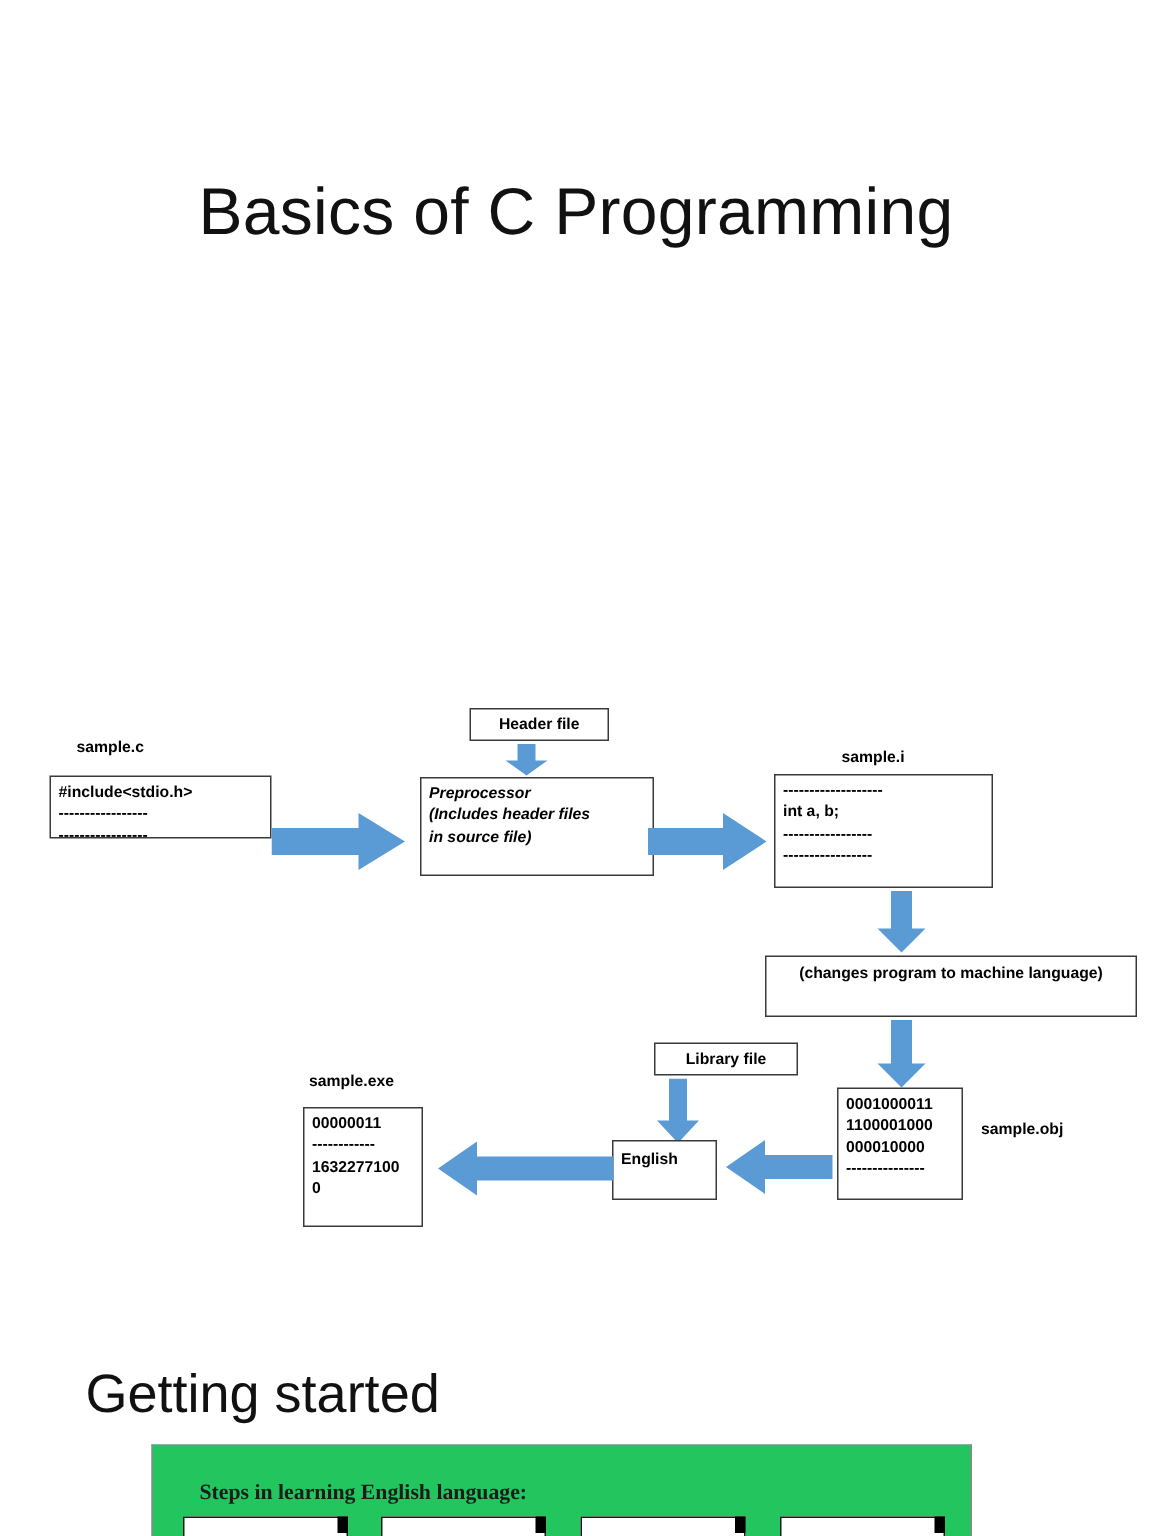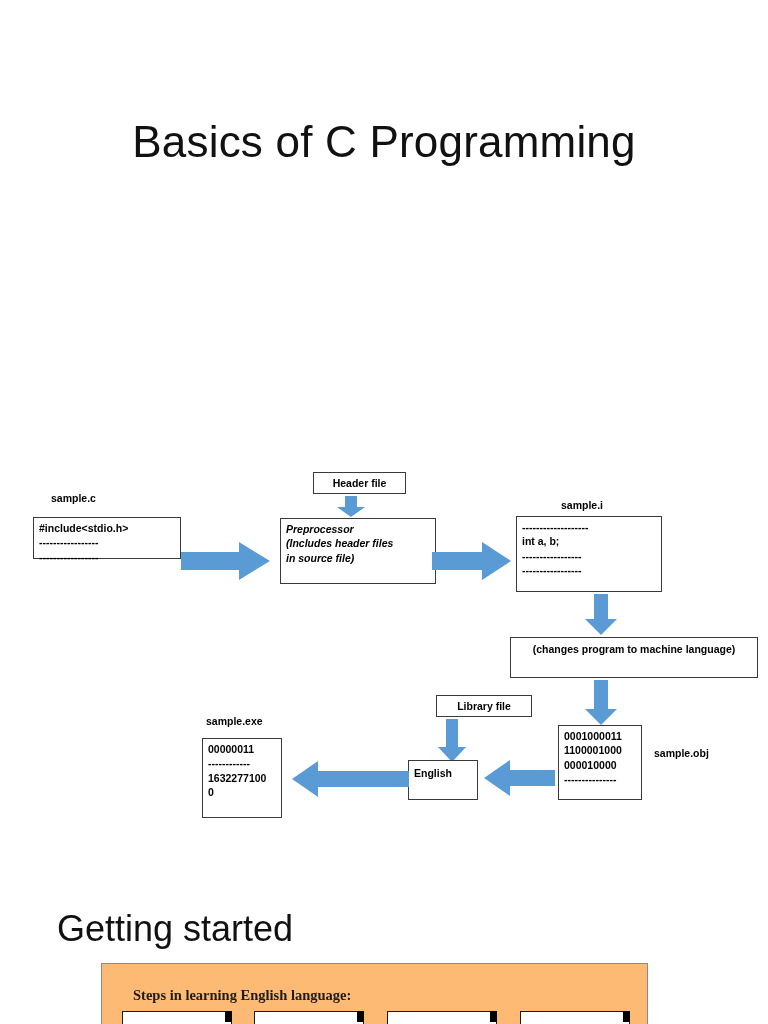--- a/index.html
+++ b/index.html
@@ -78,21 +78,21 @@
   
   #bottom-figure {
     position: absolute;
     left: 101px;
     top: 963px;
     width: 547px;
     height: 61px;
     box-sizing: border-box;
     border: 1px solid #8a8a8a;
     border-bottom: none;
-    background: #fdba74;
+    background: #22c55e;
     overflow: hidden;
   }
   #bottom-figure-title {
     position: absolute;
     left: 31px;
     top: 23px;
     font-family: "Liberation Serif", serif;
     font-size: 14.5px;
     font-weight: 600;
     color: #1c1c1c;

